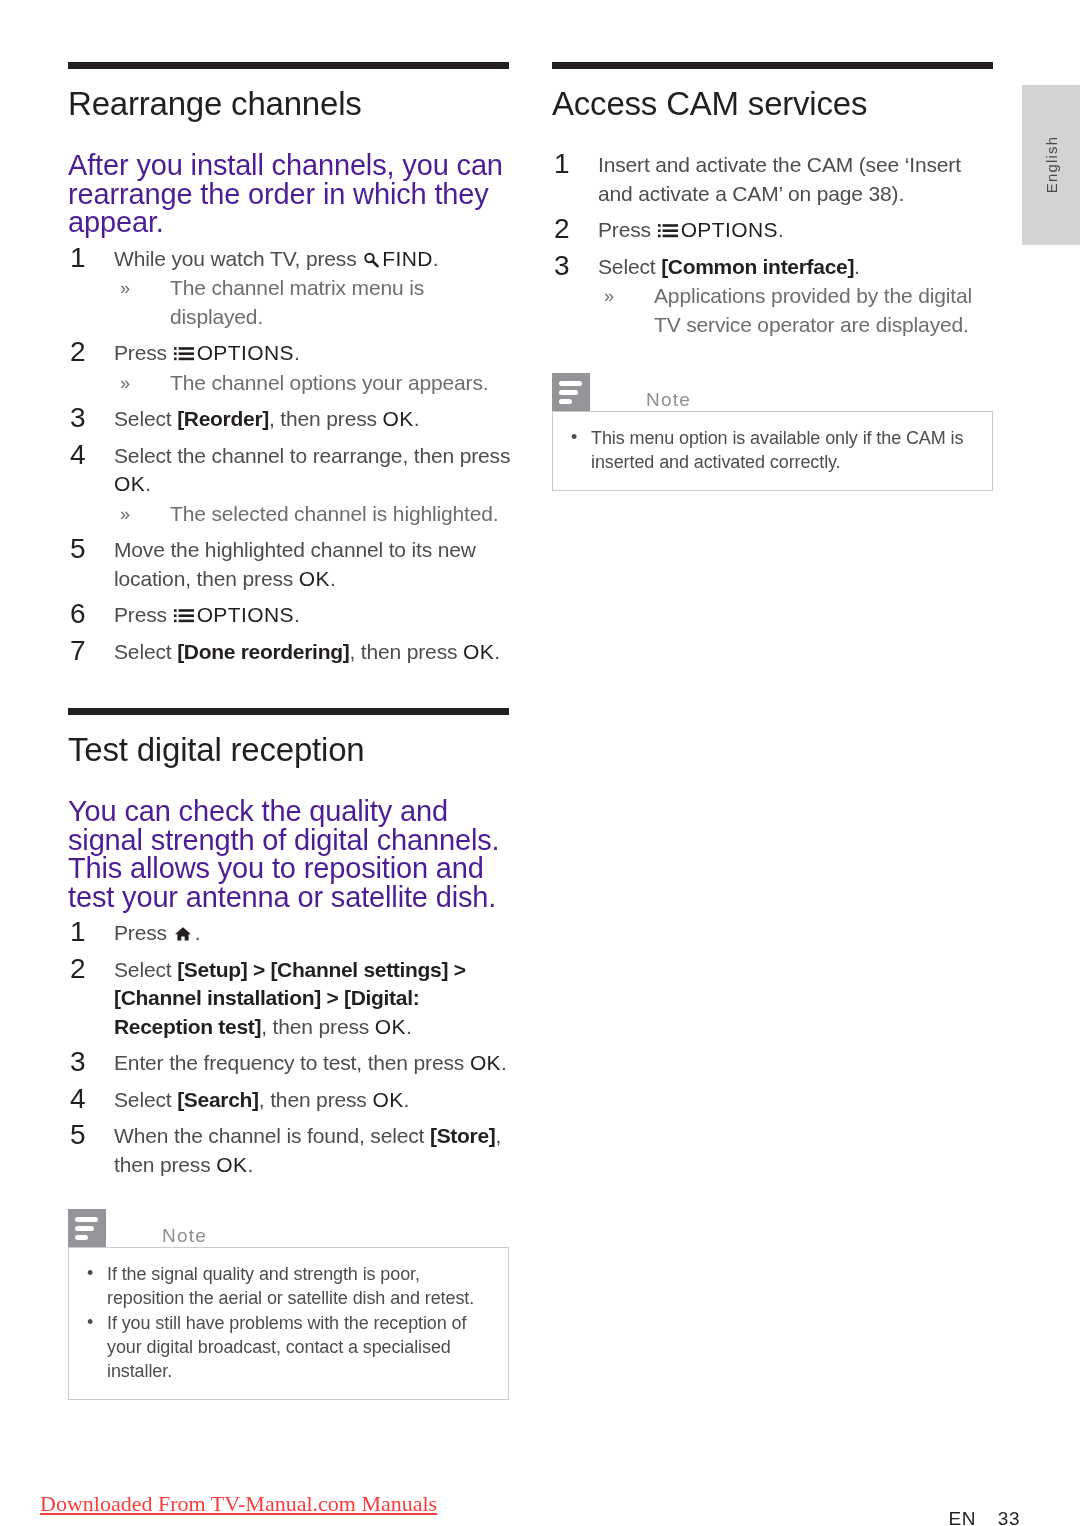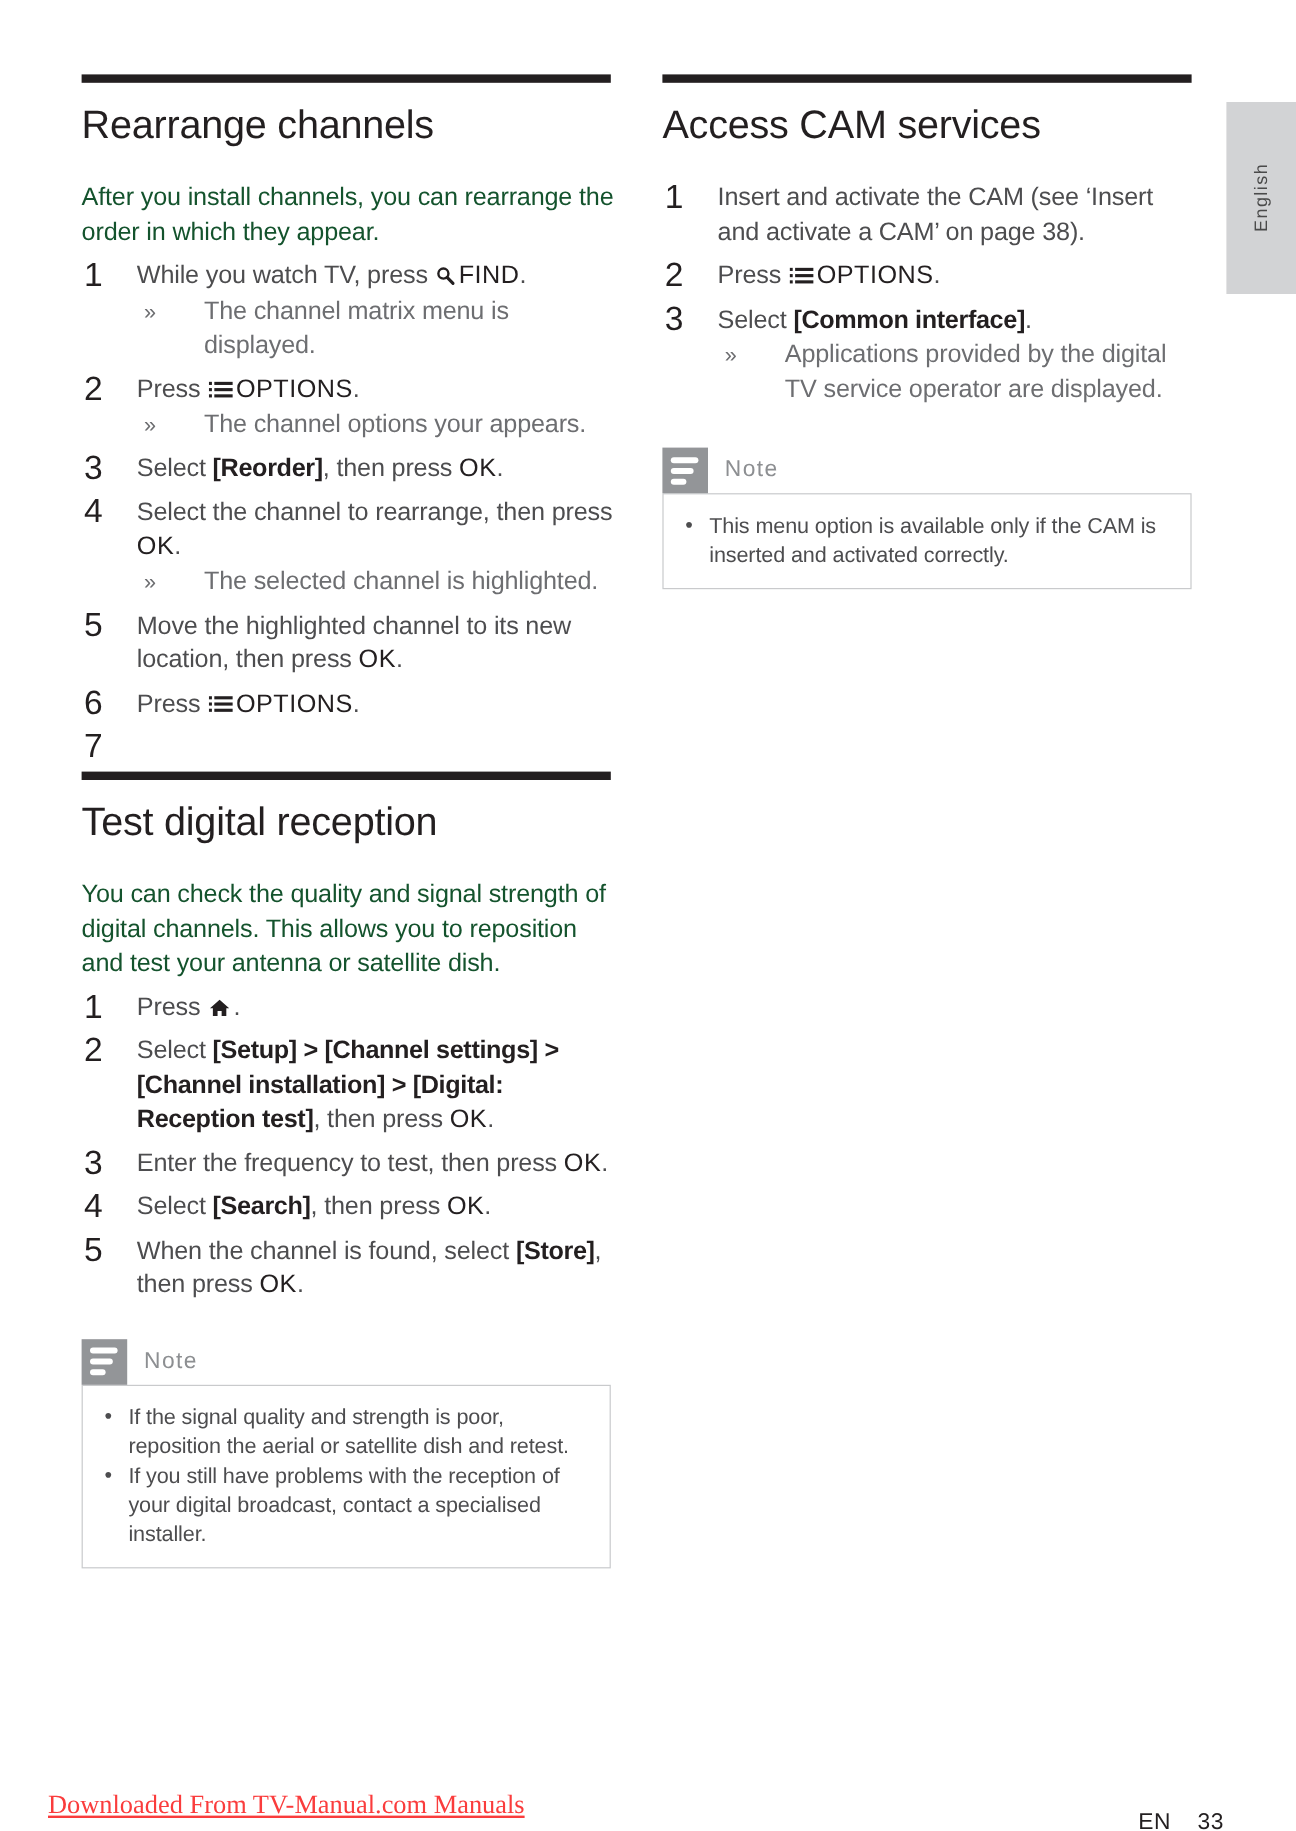--- a/index.html
+++ b/index.html
@@ -67,23 +67,23 @@
     font-size: 33px;
     font-weight: normal;
     letter-spacing: -0.2px;
     margin: 16px 0 0 0;
     color: #231f20;
     font-family: "Liberation Sans", sans-serif;
   }
 
   
   p.intro {
-    font-size: 21px;
+    font-size: 29px;
     line-height: 28.5px;
-    color: #14532d;
+    color: #4c1d95;
     margin: 28px 0 0 0;
     letter-spacing: -0.15px;
   }
 
   
   ol.steps {
     list-style: none;
     margin: 0;
     padding: 0;
   }
@@ -148,22 +148,23 @@
   .home-icon    { width: 18px; height: 16px; }
 
   
   .note {
     margin-top: 30px;
     position: relative;
     width: 441px;
   }
   .note-head {
     display: flex;
-    align-items: center;
+    align-items: flex-end;
     height: 38px;
+    gap: 42px;
   }
   .note-badge {
     width: 38px;
     height: 38px;
     background: #939598;
     display: flex;
     flex-direction: column;
     justify-content: center;
     align-items: flex-start;
     padding-left: 7px;
@@ -321,20 +322,24 @@
                 <rect x="4.6" y="6.4" width="15.4" height="2.6" fill="#231f20"></rect>
                 <rect x="0" y="11.6" width="2.6" height="2.6" fill="#231f20"></rect>
                 <rect x="4.6" y="11.6" width="15.4" height="2.6" fill="#231f20"></rect>
               </svg>
             </span><span class="key">OPTIONS</span><span>.</span>
           </span>
         </li>
 
         <li class="step">
           <span class="num">7</span>
+          <span class="txt"><span>Select</span>
+            <span class="kw">[Done reordering]</span><span>, then press</span>
+            <span class="key">OK</span><span>.</span>
+          </span>
         </li>
 
       </ol>
     </div>
 
     <div style="margin-top:42px;">
       <div class="rule short"></div>
       <h2 class="sec-title">Test digital reception</h2>
       <p class="intro">You can check the quality and signal strength of digital channels. This allows you to reposition and test your antenna or satellite dish.</p>
 

